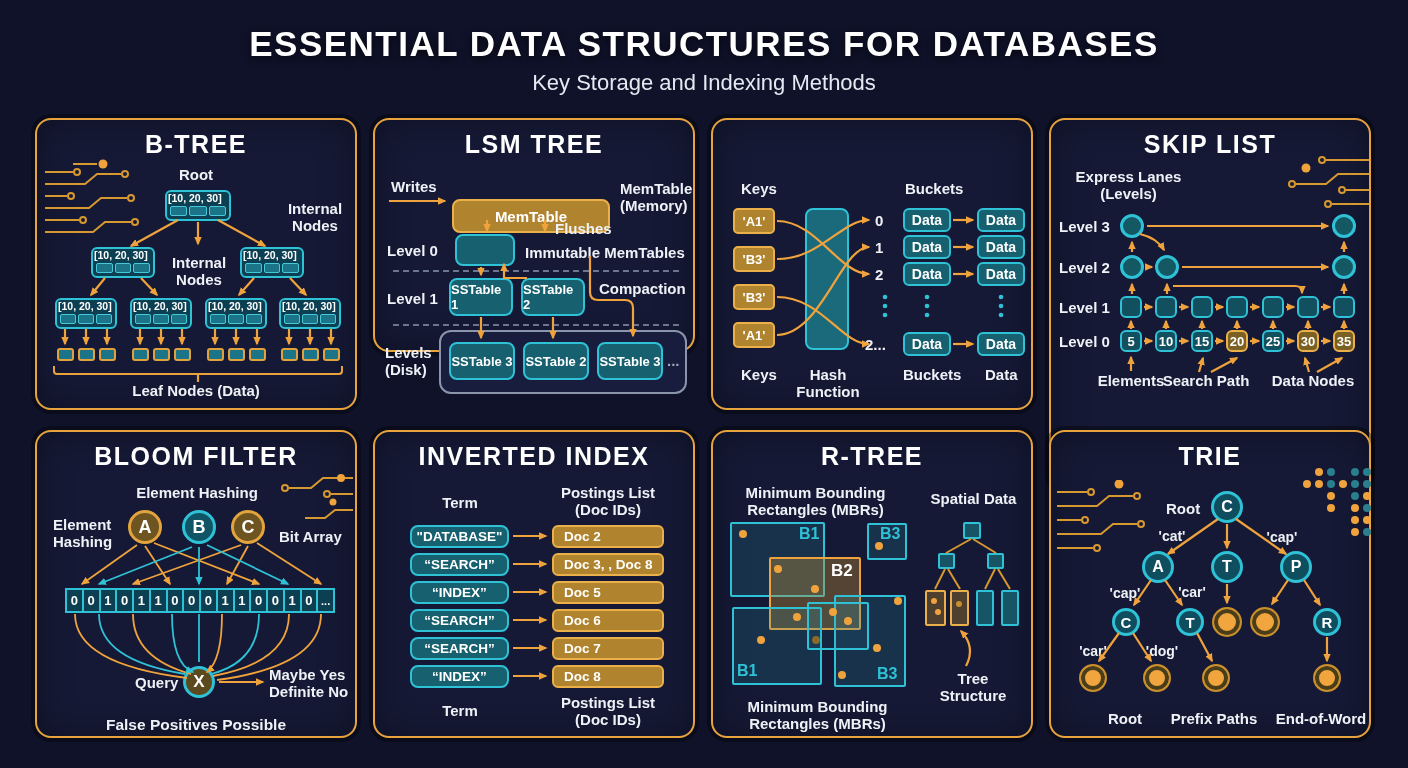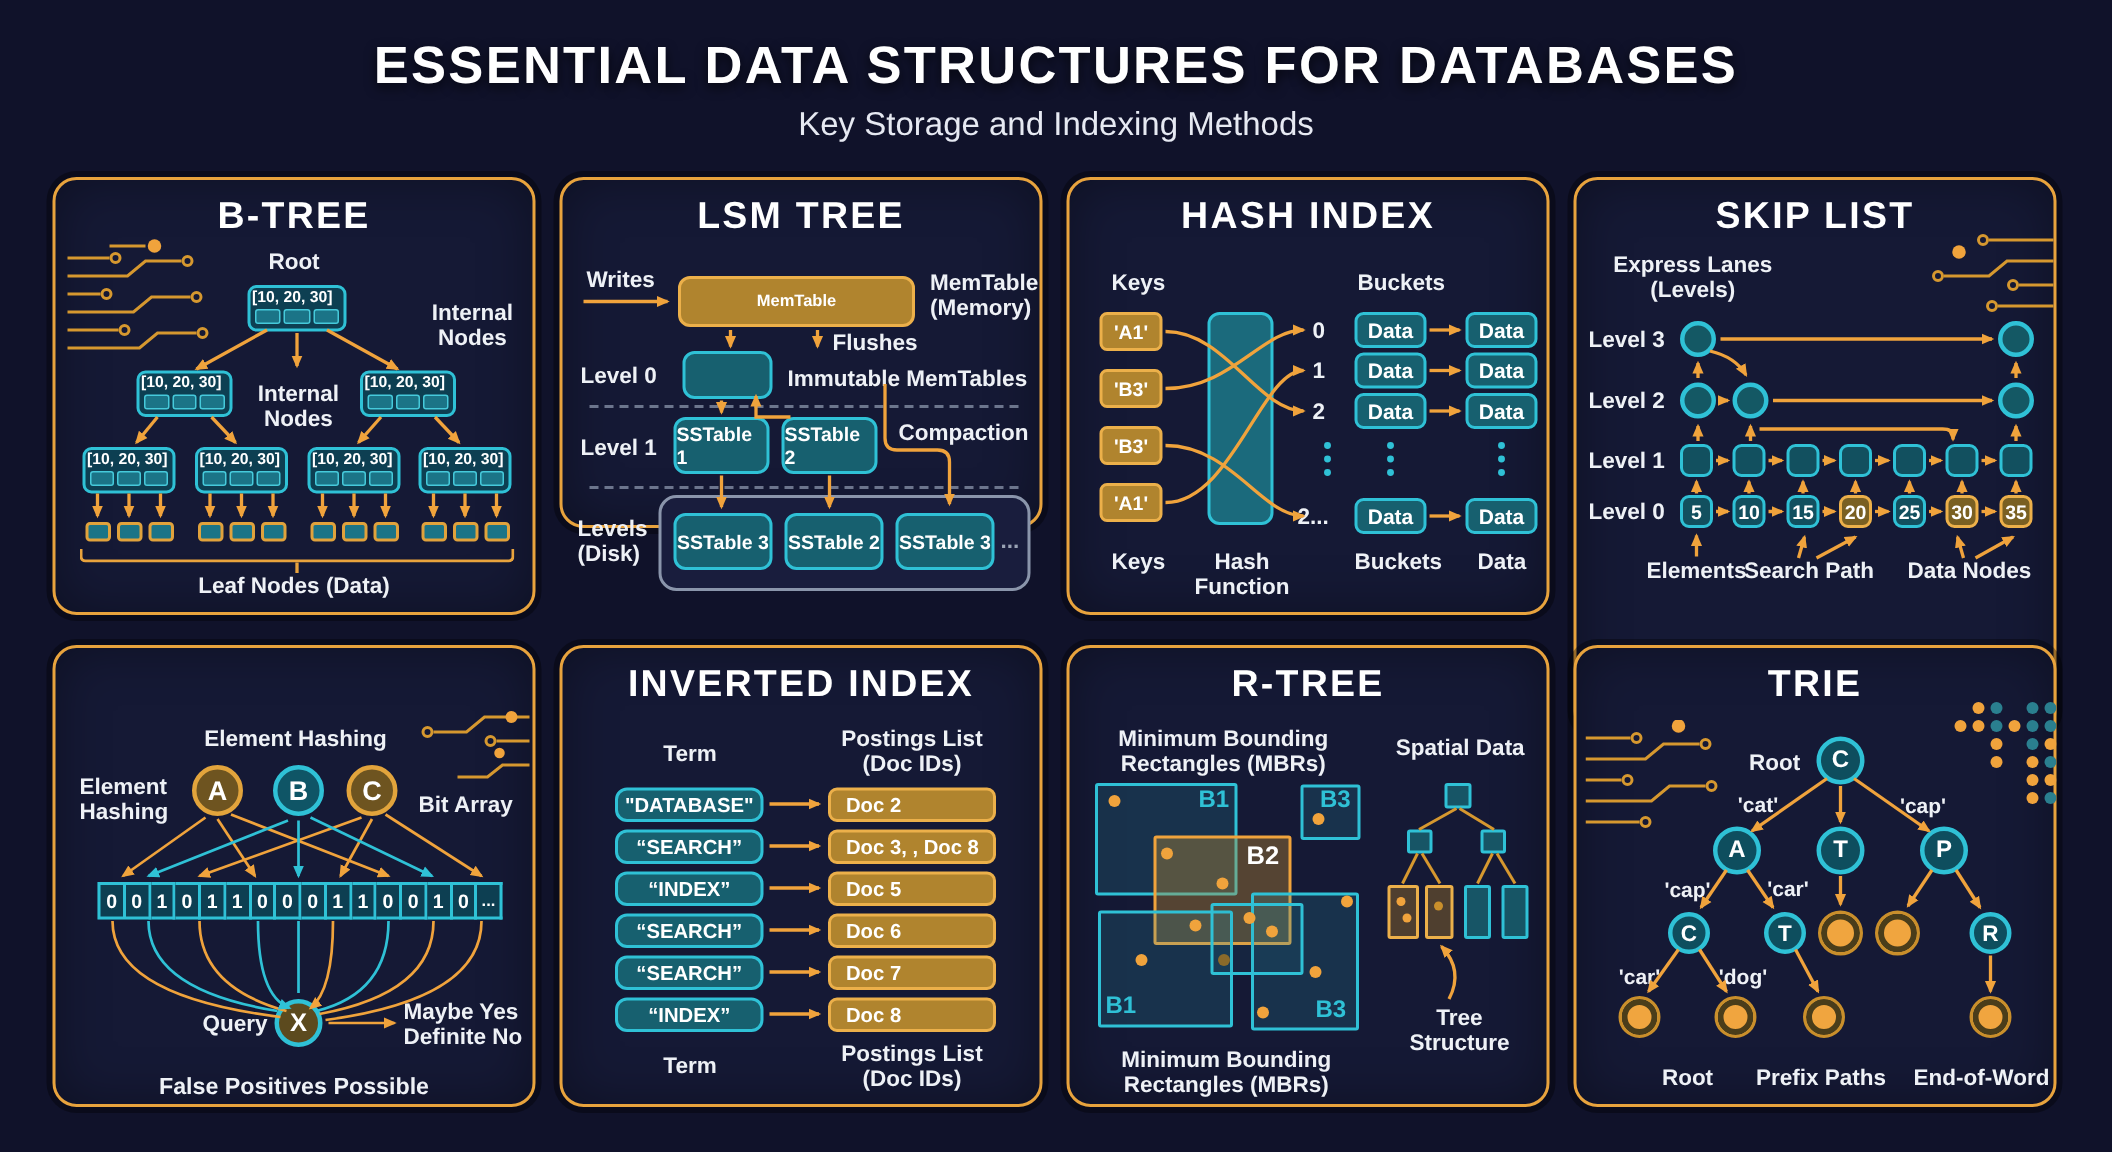--- a/index.html
+++ b/index.html
@@ -180,21 +180,21 @@
       <line x1="273" y1="209" x2="273" y2="224" marker-end="url(#ao)"></line>
       <line x1="294" y1="209" x2="294" y2="224" marker-end="url(#ao)"></line>
       <line x1="161" y1="255" x2="161" y2="262" stroke="#e8a33d"></line>
     </g>
   </svg>
 </div>
 
 <div class="panel" style="left:373px;top:118px;height:234px">
   <div class="ptitle">LSM TREE</div>
   <div class="lbl" style="left:16px;top:58px">Writes</div>
-  <div class="goldbox" style="left:77px;top:64px;width:158px;height:34px;border-radius:8px;font-size:11px">MemTable</div>
+  <div class="goldbox" style="left:77px;top:79px;width:158px;height:34px;border-radius:8px;font-size:15px">MemTable</div>
   <div class="lbl" style="left:245px;top:60px;width:76px">MemTable (Memory)</div>
   <div class="lbl" style="left:180px;top:100px">Flushes</div>
   <div class="lbl" style="left:12px;top:122px"></div>
   <div class="lbl" style="left:12px;top:122px">Level 0</div>
   <div class="tealbox" style="left:80px;top:114px;width:60px;height:32px"></div>
   <div class="lbl" style="left:150px;top:124px;width:170px">Immutable MemTables</div>
   <div class="dash" style="left:18px;top:150px;width:286px"></div>
   <div class="lbl" style="left:12px;top:170px">Level 1</div>
   <div class="tealbox" style="left:74px;top:158px;width:64px;height:38px">SSTable 1</div>
   <div class="tealbox" style="left:146px;top:158px;width:64px;height:38px">SSTable 2</div>
@@ -214,21 +214,20 @@
       <line x1="106" y1="147" x2="106" y2="155" marker-end="url(#ao)"></line>
       <path d="M152,158 H129 V144" marker-end="url(#ao)"></path>
       <path d="M215,136 V172 Q215,180 223,180 H250 Q258,180 258,188 V216" marker-end="url(#ao)"></path>
       <line x1="106" y1="197" x2="106" y2="218" marker-end="url(#ao)"></line>
       <line x1="178" y1="197" x2="178" y2="218" marker-end="url(#ao)"></line>
     </g>
   </svg>
 </div>
 
 <div class="panel" style="left:711px;top:118px;height:292px">
-  <div class="ptitle">HASH INDEX</div>
   <div class="lbl" style="left:28px;top:60px">Keys</div>
   <div class="lbl" style="left:192px;top:60px">Buckets</div>
   <div class="goldbox" style="left:20px;top:88px;width:42px;height:26px;border-radius:5px">'A1'</div>
   <div class="goldbox" style="left:20px;top:126px;width:42px;height:26px;border-radius:5px">'B3'</div>
   <div class="goldbox" style="left:20px;top:164px;width:42px;height:26px;border-radius:5px">'B3'</div>
   <div class="goldbox" style="left:20px;top:202px;width:42px;height:26px;border-radius:5px">'A1'</div>
   <div class="tealbox" style="left:92px;top:88px;width:44px;height:142px;background:#1b6a7c"></div>
   <div class="lbl" style="left:162px;top:92px;width:26px">0</div>
   <div class="lbl" style="left:162px;top:119px;width:26px">1</div>
   <div class="lbl" style="left:162px;top:146px;width:26px">2</div>
@@ -346,20 +345,21 @@
       <line x1="80" y1="251" x2="80" y2="237" marker-end="url(#ao)"></line>
       <line x1="148" y1="252" x2="152" y2="238" marker-end="url(#ao)"></line>
       <line x1="160" y1="252" x2="186" y2="238" marker-end="url(#ao)"></line>
       <line x1="258" y1="252" x2="254" y2="238" marker-end="url(#ao)"></line>
       <line x1="266" y1="252" x2="291" y2="238" marker-end="url(#ao)"></line>
     </g>
   </svg>
 </div>
 
 <div class="panel" style="left:35px;top:430px;height:308px">
+  <div class="ptitle">BLOOM FILTER</div>
   <div class="lbl c" style="left:85px;top:52px;width:150px">Element Hashing</div>
   <div class="lbl" style="left:16px;top:84px;width:70px">Element Hashing</div>
   <div class="lbl" style="left:242px;top:96px;width:70px">Bit Array</div>
   <svg class="psvg" style="left:238px;top:38px" width="80" height="52">
     <g stroke="#d6982f" stroke-width="2" fill="none">
       <polyline points="78,8 48,8 36,18 14,18"></polyline>
         <polyline points="78,24 56,24"></polyline>
         <polyline points="78,40 60,40 50,48 30,48"></polyline>
       <circle cx="10" cy="18" r="3"></circle>
         <circle cx="52" cy="24" r="3"></circle>

